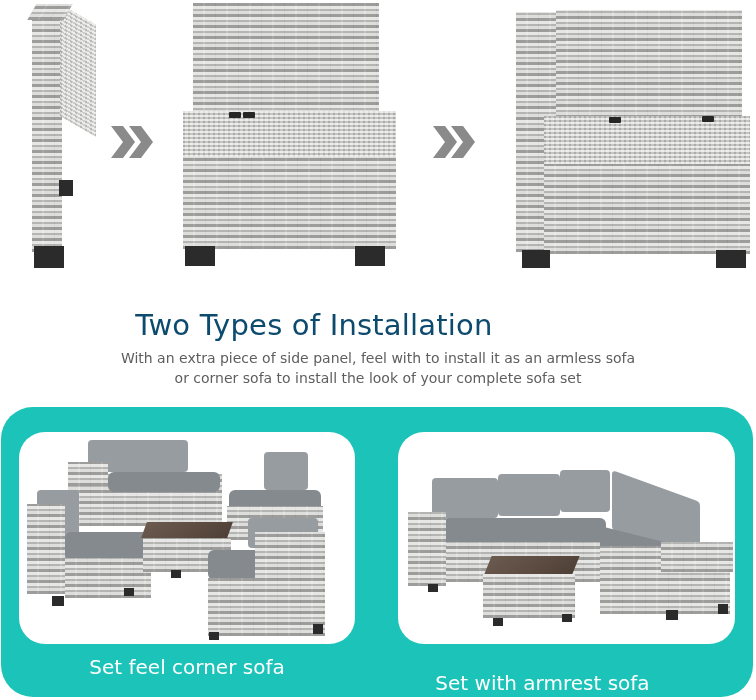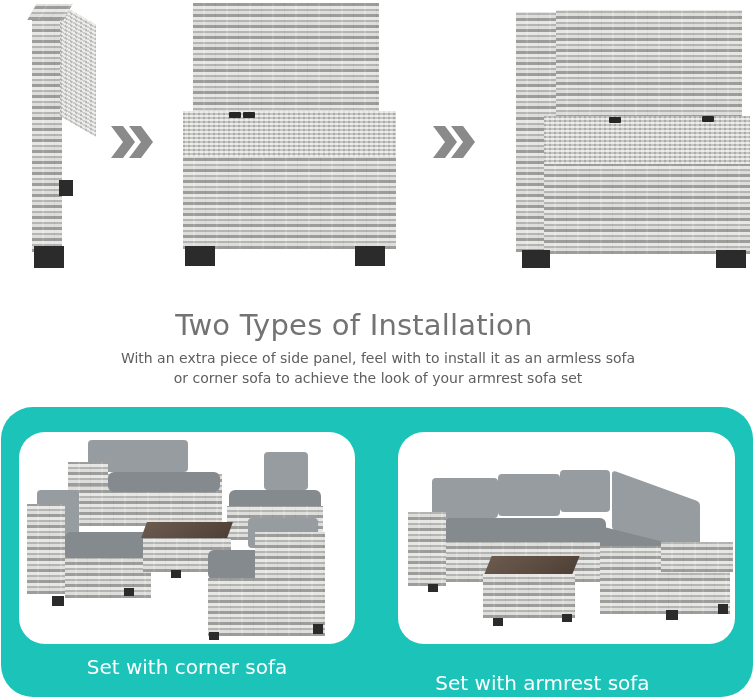--- a/index.html
+++ b/index.html
@@ -14,21 +14,21 @@
   }
   .wicker-seat{
     background-color:#d4d4d2;
     background-image:
       repeating-linear-gradient(0deg, rgba(140,140,138,.35) 0 2px, rgba(240,240,238,.7) 2px 4px),
       repeating-linear-gradient(90deg, rgba(140,140,138,.35) 0 2px, rgba(240,240,238,.6) 2px 5px);
   }
   .leg{background:#2b2b2b;}
   .clip{background:#262626;border-radius:1px;}
   .chev{width:44px;height:32px;}
-  .heading{left:0;width:628px;top:308px;text-align:center;color:#737373;font-size:29px;font-weight:normal;letter-spacing:0.2px;padding-left:40px;}
+  .heading{left:0;width:628px;top:308px;text-align:center;color:#0c4a6e;font-size:29px;font-weight:normal;letter-spacing:0.2px;}
   .sub{left:0;width:756px;text-align:center;color:#5e5e5e;font-size:14px;}
   .panel{left:1px;top:407px;width:752px;height:290px;background:#1cc3b9;border-radius:32px;}
   .card{top:432px;height:212px;background:#ffffff;border-radius:26px;overflow:hidden;}
   .caption{color:#ffffff;font-size:20px;text-align:center;top:655px;}
   .cushion{background:#858a8f;border-radius:6px;}
   .cushion-top{background:#979ca1;border-radius:4px;}
   .wood{background:linear-gradient(135deg,#6b5a4e,#4f4037);}
 </style>
 </head>
 <body>
@@ -70,21 +70,21 @@
     <div class="abs wicker" style="left:28px;top:154px;width:206px;height:90px;"></div>
     <div class="abs clip" style="left:93px;top:107px;width:12px;height:6px;"></div>
     <div class="abs clip" style="left:186px;top:106px;width:12px;height:6px;"></div>
     <div class="abs leg" style="left:6px;top:240px;width:28px;height:18px;"></div>
     <div class="abs leg" style="left:200px;top:240px;width:30px;height:18px;"></div>
   </div>
 </div>
 
 <div class="abs heading">Two Types of Installation</div>
 <div class="abs sub" style="top:350px;">With an extra piece of side panel, feel with to install it as an armless sofa</div>
-<div class="abs sub" style="top:370px;">or corner sofa to achieve the look of your armrest sofa set</div>
+<div class="abs sub" style="top:370px;">or corner sofa to install the look of your complete sofa set</div>
 
 <div class="abs panel"></div>
 
 <div class="abs card" style="left:19px;width:336px;">
   <div class="abs" style="left:0;top:0;width:336px;height:212px;">
 
     <div class="abs cushion-top" style="left:69px;top:8px;width:100px;height:32px;"></div>
     <div class="abs wicker" style="left:49px;top:42px;width:154px;height:52px;"></div>
     <div class="abs cushion" style="left:89px;top:40px;width:112px;height:20px;"></div>
     <div class="abs wicker" style="left:49px;top:30px;width:40px;height:24px;"></div>
@@ -105,21 +105,21 @@
     <div class="abs leg" style="left:152px;top:138px;width:10px;height:8px;"></div>
 
     <div class="abs cushion-top" style="left:229px;top:86px;width:70px;height:30px;"></div>
     <div class="abs cushion" style="left:189px;top:118px;width:60px;height:30px;"></div>
     <div class="abs wicker" style="left:236px;top:100px;width:70px;height:104px;"></div>
     <div class="abs wicker" style="left:189px;top:146px;width:50px;height:58px;"></div>
     <div class="abs leg" style="left:190px;top:200px;width:10px;height:8px;"></div>
     <div class="abs leg" style="left:294px;top:192px;width:10px;height:10px;"></div>
   </div>
 </div>
-<div class="abs caption" style="left:19px;width:336px;">Set with corner sofa</div>
+<div class="abs caption" style="left:19px;width:336px;">Set feel corner sofa</div>
 
 <div class="abs card" style="left:398px;width:337px;">
   <div class="abs" style="left:0;top:0;width:337px;height:212px;">
 
     <div class="abs cushion-top" style="left:34px;top:46px;width:66px;height:40px;"></div>
     <div class="abs cushion-top" style="left:100px;top:42px;width:62px;height:42px;"></div>
     <div class="abs cushion-top" style="left:162px;top:38px;width:50px;height:42px;"></div>
     <div class="abs cushion-top" style="left:214px;top:38px;width:88px;height:60px;transform:skewY(20deg);transform-origin:top left;"></div>
 
     <div class="abs cushion" style="left:44px;top:86px;width:164px;height:26px;"></div>

